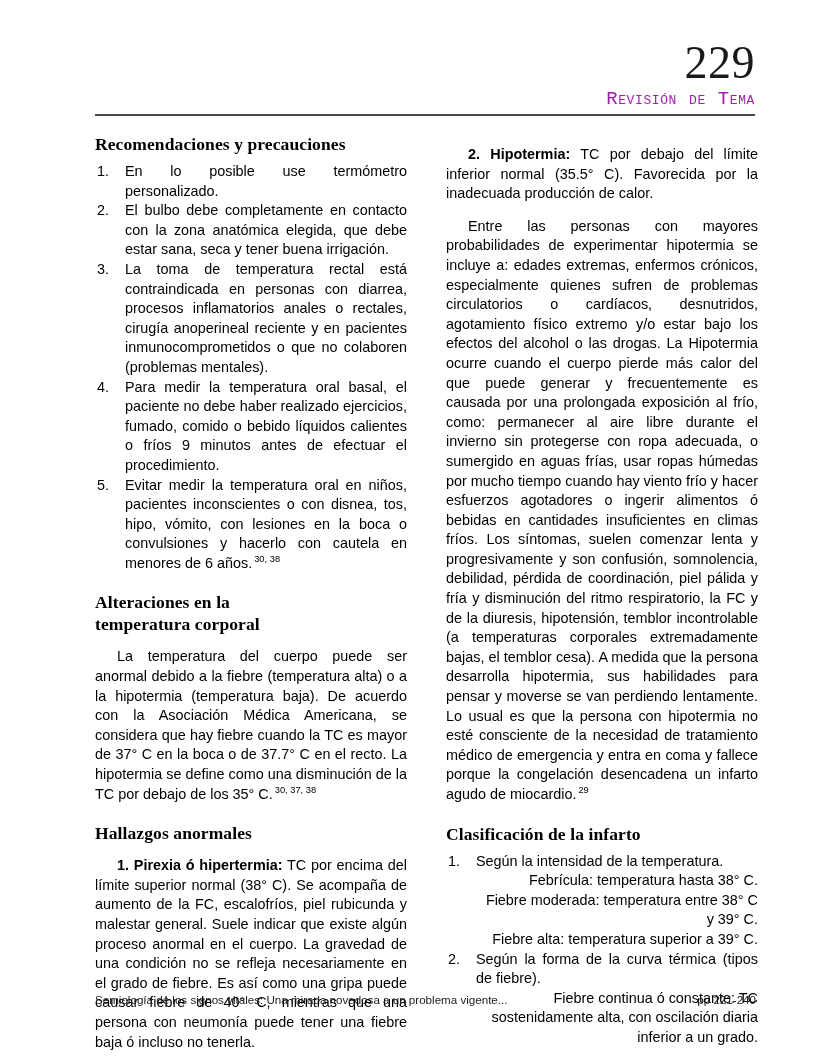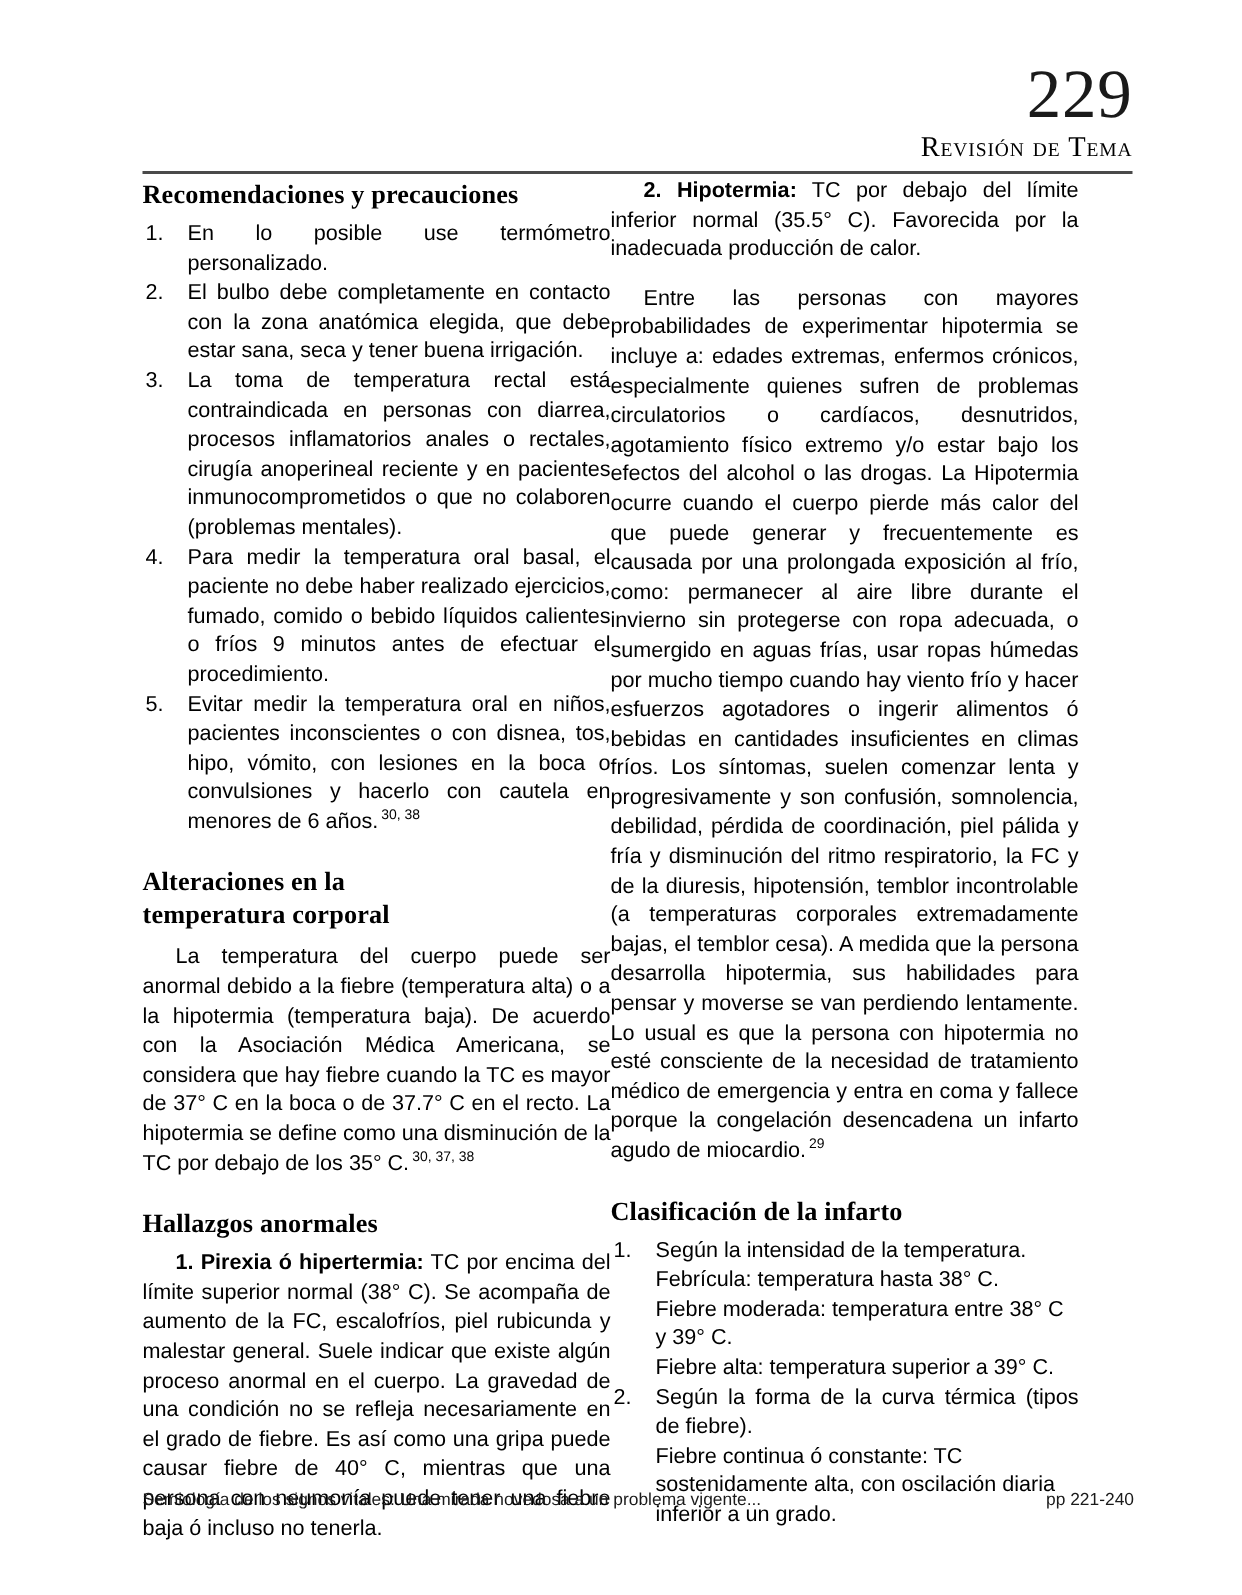--- a/index.html
+++ b/index.html
@@ -31,46 +31,47 @@
   .folio {
     font-family: "Liberation Serif", serif;
     font-size: 46px;
     line-height: 46px;
     font-weight: 400;
     letter-spacing: 0.5px;
     color: #1a1a1a;
     margin: 0;
   }
   .header-kicker {
-    font-family: Liberation Serif, serif;
+    font-family: Liberation Mono, monospace;
     font-size: 19px;
     line-height: 22px;
     font-variant: small-caps;
     letter-spacing: 0.6px;
-    color: #000000;
+    color: #a21caf;
     margin: 2px 0 0 0;
     white-space: pre;
   }
   .header-rule {
     position: absolute;
     top: 114px;
     left: 95px;
     width: 660px;
     height: 2px;
     background: #4a4a4a;
   }
 
   
   .columns {
     position: absolute;
-    top: 118px;
+    top: 133px;
     left: 95px;
     width: 663px;
     height: 845px;
     display: flex;
+    gap: 39px;
   }
   .col {
     width: 312px;
     box-sizing: border-box;
   }
 
   
   h2.section-title {
     font-family: "Liberation Serif", serif;
     font-weight: bold;
@@ -79,21 +80,21 @@
     margin: 0 0 7px 0;
     letter-spacing: 0.1px;
     color: #000;
   }
   h2.section-title.spaced-top { margin-top: 18px; }
   h2.section-title.two-line { margin-bottom: 9px; }
 
   p.body {
     font-size: 14.4px;
     line-height: 19.6px;
-    margin: 0 0 0 0;
+    margin: 12px 0 0 0;
     text-align: justify;
     text-justify: inter-word;
     hyphens: none;
     color: #000;
   }
   p.body.indent { text-indent: 22px; }
   p.body + p.body { margin-top: 13px; }
   p.body .lead { font-weight: bold; }
 
   sup.ref {
@@ -123,21 +124,21 @@
     left: 2px;
     top: 0;
     width: 22px;
     text-align: left;
     font-size: 14.4px;
     line-height: 19.6px;
   }
   ol.num-list > li .li-text { display: block; }
   ol.num-list > li .sub-line {
     display: block;
-    text-align: left;
+    text-align: right;
   }
 
   
   .page-footer {
     position: absolute;
     left: 95px;
     bottom: 56px;
     width: 661px;
     display: flex;
     justify-content: space-between;

